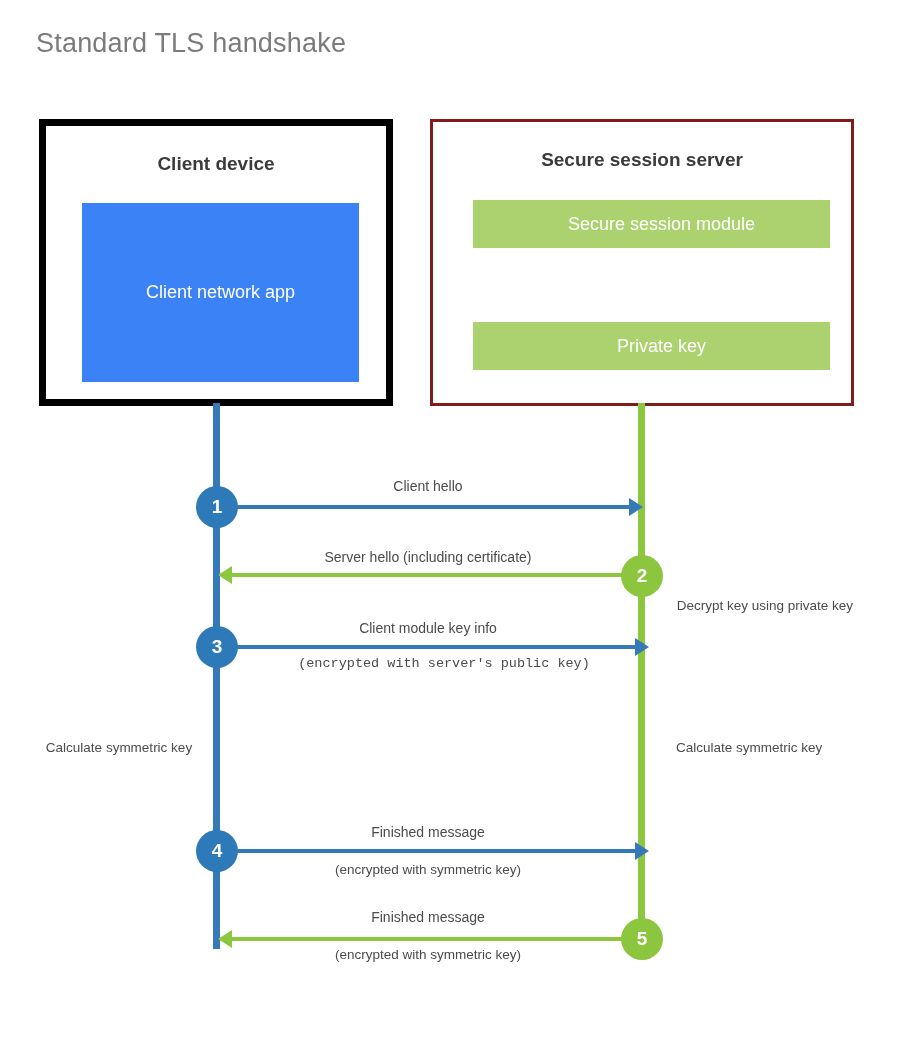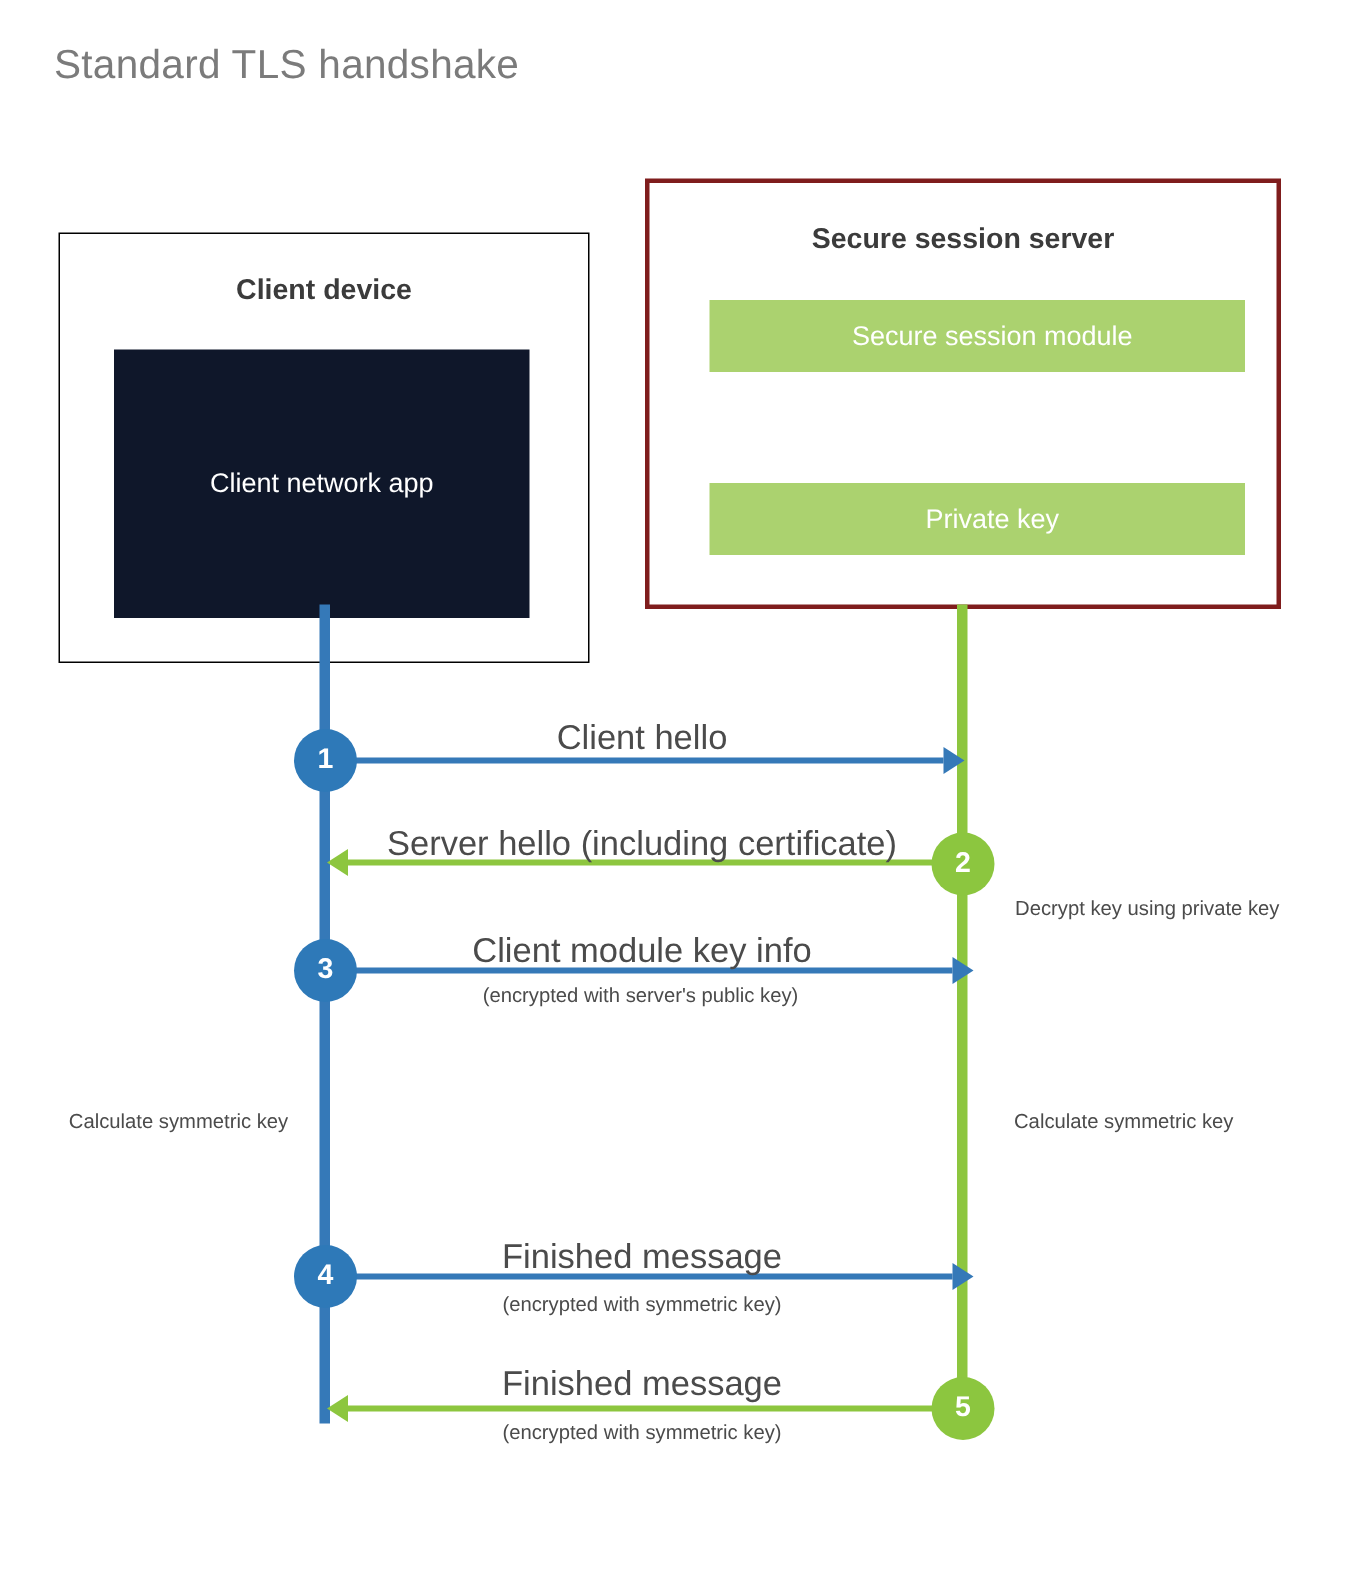--- a/index.html
+++ b/index.html
@@ -38,22 +38,21 @@
   
   .panel {
     box-sizing: border-box;
     background: #ffffff;
   }
   #client-panel {
     left: 39px;
     top: 119px;
     width: 354px;
     height: 287px;
-    border: 1px solid #000000;
-    margin-top: 36px;
+    border: 7px solid #000000;
   }
   #server-panel {
     left: 430px;
     top: 119px;
     width: 424px;
     height: 287px;
     border: 3px solid #7f1d1d;
   }
   .panel-title {
     position: absolute;
@@ -66,21 +65,21 @@
     color: #3b3b3b;
   }
 
   
   #client-app-block {
     position: absolute;
     left: 36px;
     top: 77px;
     width: 277px;
     height: 179px;
-    background: #0f172a;
+    background: #3b82f6;
     color: #ffffff;
     font-size: 18px;
     font-weight: 400;
     display: flex;
     align-items: center;
     justify-content: center;
     text-align: center;
     line-height: 1.35;
   }
   .server-block {
@@ -169,35 +168,35 @@
   #arrow-4-line { left: 217px; top: 849px; width: 418px; }
   #arrow-4-head { left: 635px; top: 842px; }
   
   #arrow-5-line { left: 232px; top: 937px; width: 397px; }
   #arrow-5-head { left: 218px; top: 930px; }
 
   
   .msg-label {
     position: absolute;
     text-align: center;
-    font-size: 23px;
+    font-size: 14px;
     color: #4b4b4b;
     white-space: nowrap;
   }
   .msg-sub {
     position: absolute;
     text-align: center;
     font-size: 13.5px;
     color: #4b4b4b;
     white-space: nowrap;
   }
   #label-1 { left: 228px; top: 478px; width: 400px; }
   #label-2 { left: 228px; top: 549px; width: 400px; }
   #label-3 { left: 228px; top: 620px; width: 400px; }
-  #sub-3   { left: 227px; top: 656px; width: 400px; }
+  #sub-3   { left: 244px; top: 656px; width: 400px; font-family: Liberation Mono, monospace; }
   #label-4 { left: 228px; top: 824px; width: 400px; }
   #sub-4   { left: 228px; top: 862px; width: 400px; }
   #label-5 { left: 228px; top: 909px; width: 400px; }
   #sub-5   { left: 228px; top: 947px; width: 400px; }
 
   
   .side-note {
     position: absolute;
     font-size: 13.5px;
     color: #4b4b4b;

